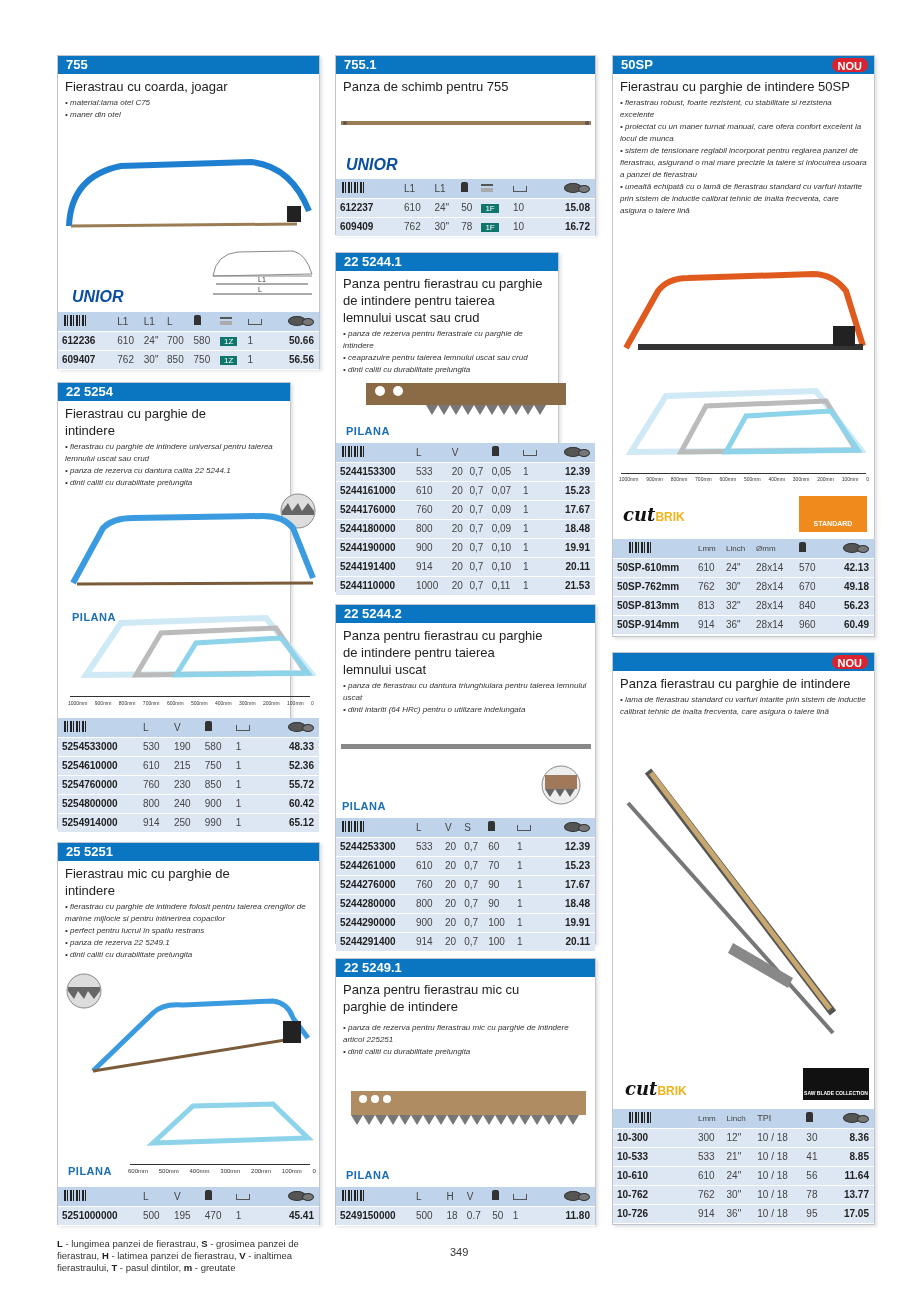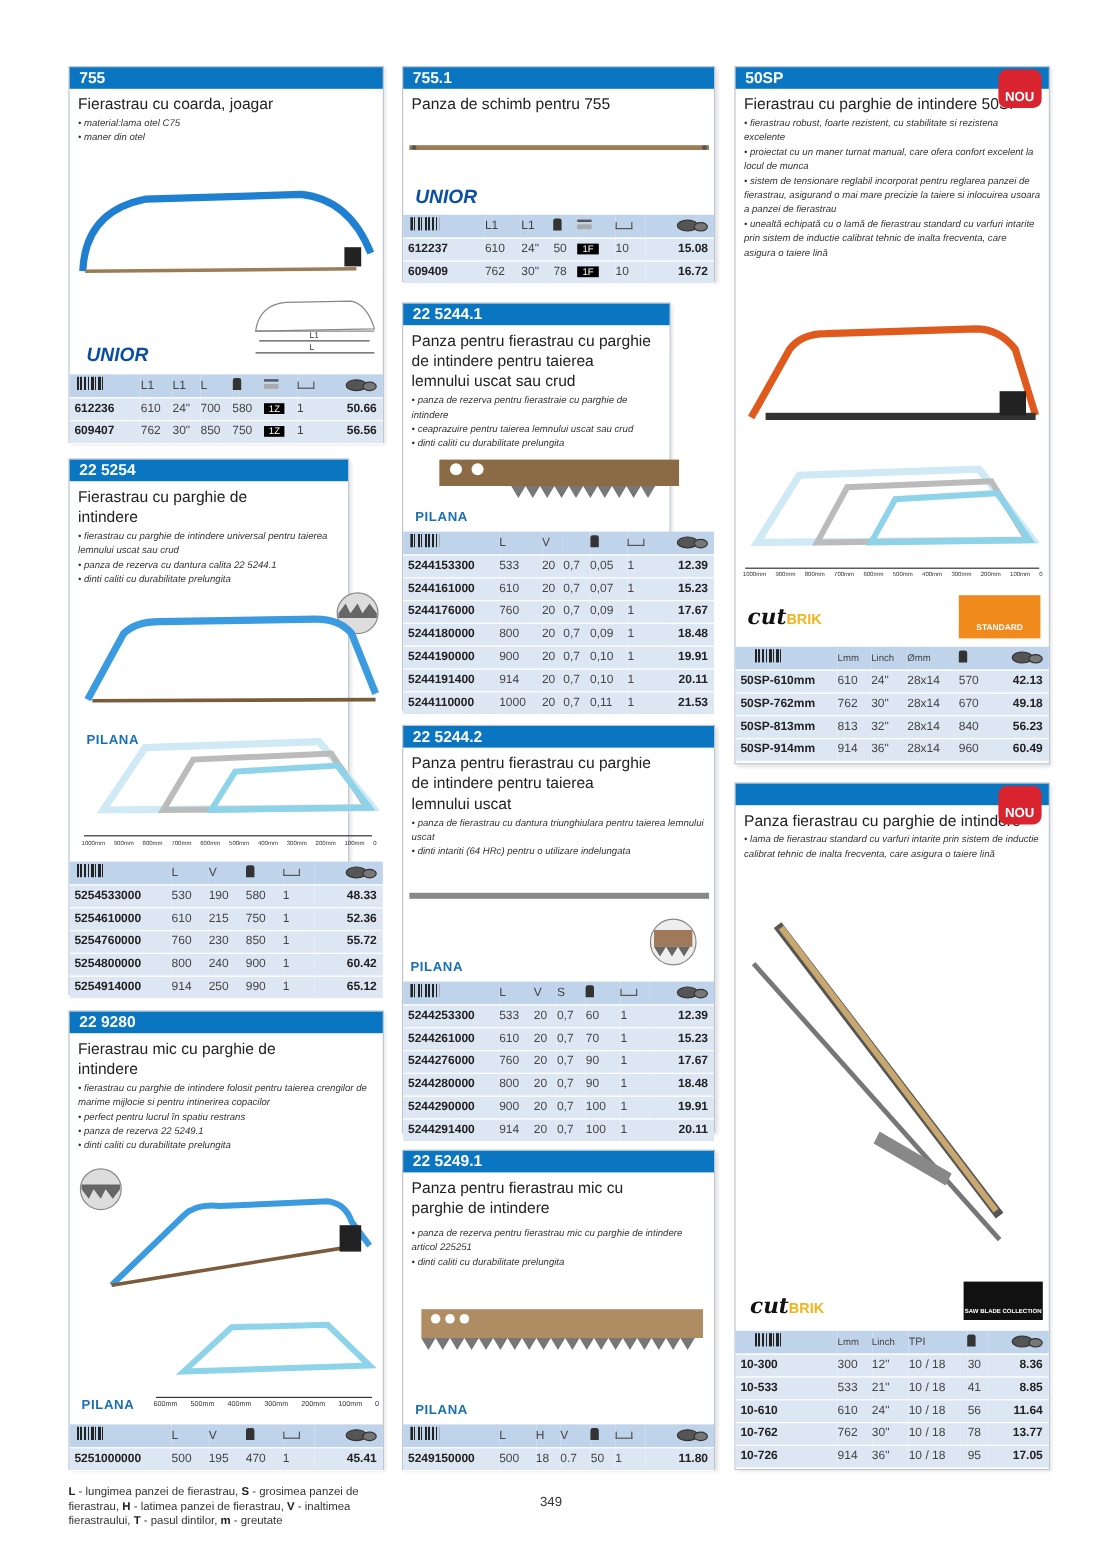--- a/index.html
+++ b/index.html
@@ -1,30 +1,30 @@
 <!DOCTYPE html>
 <html><head>
 <meta charset="utf-8">
 <style>
 *{box-sizing:border-box;margin:0;padding:0}
 body{width:920px;height:1301px;background:#fff;font-family:"Liberation Sans",sans-serif;color:#222;position:relative;overflow:hidden}
 .card{position:absolute;border:1px solid #bfc6cf;background:#fff;box-shadow:2px 2px 3px rgba(0,0,0,.12)}
 .hdr{background:#0a76c2;color:#fff;font-weight:bold;font-size:13px;height:18px;line-height:18px;padding-left:8px;position:relative}
-.nou{position:absolute;right:6px;top:2px;background:#d9232e;color:#fff;font-size:11px;font-weight:900;padding:16px 6px;height:14px;line-height:14px;border-radius:7px}
+.nou{position:absolute;right:6px;top:2px;background:#d9232e;color:#fff;font-size:11px;font-weight:900;padding:1px 6px;height:14px;line-height:14px;border-radius:7px}
 .title{font-weight:normal;font-size:13px;line-height:17px;padding:4px 7px 2px 7px;color:#222}
 .bul{font-style:italic;font-size:8px;line-height:12px;color:#333;padding:0 7px}
 .bul div{margin:0}
 .img{position:absolute}
 table{border-collapse:collapse;position:absolute;font-size:10px}
 table td{height:19px;color:#444;border-bottom:1px solid #fff}
 table tr.th td{background:#bfd3ea;height:19px}
 table tr.r td{background:#dde7f4}
 td.code{font-weight:bold;color:#222;padding-left:4px}
 td.price{font-weight:bold;color:#222;text-align:right;padding-right:5px}
-.tag{background:#000000;color:#fff;font-size:8px;padding:0 4px}
+.tag{background:#0f766e;color:#fff;font-size:8px;padding:0 4px}
 .barcode{display:inline-block;width:24px;height:11px;background:repeating-linear-gradient(90deg,#222 0 2px,transparent 2px 3px,#222 3px 4px,transparent 4px 6px)}
 .coins{display:inline-block;width:26px;height:12px;position:relative}
 .coins:before{content:"";position:absolute;left:0;bottom:0;width:16px;height:8px;border-radius:50%;background:#555;border:1px solid #333}
 .coins:after{content:"";position:absolute;right:0;bottom:0;width:10px;height:6px;border-radius:50%;background:#777;border:1px solid #333}
 .wt{display:inline-block;width:7px;height:10px;background:#333;border-radius:2px 2px 0 0}
 .rul{display:inline-block;width:14px;height:6px;border-bottom:1px solid #555;border-left:1px solid #555;border-right:1px solid #555}
 .box{display:inline-block;width:12px;height:8px;border-top:2px solid #555;border-bottom:4px solid #aaa}
 .logo-unior{font-weight:900;font-style:italic;color:#0a4fa3;font-size:16px}
 .logo-pilana{font-weight:900;color:#1a6fb4;font-size:11px;letter-spacing:.5px}
 .scale{position:absolute;height:14px;border-bottom:1px solid #333}
@@ -179,21 +179,21 @@
           <td>250</td>
           <td>990</td>
           <td>1</td>
           <td class="price">65.12</td>
         </tr>
   </tbody>
     </table>
 </div>
 
 <div class="card" style="left:57px;top:842px;width:263px;height:383px">
-  <div class="hdr">22 9280</div>
+  <div class="hdr">25 5251</div>
   <div class="title" style="width:210px">Fierastrau mic cu parghie de intindere</div>
   <div class="bul">
     <div>• fierastrau cu parghie de intindere folosit pentru taierea crengilor de marime mijlocie si pentru intinerirea copacilor</div>
     <div>• perfect pentru lucrul în spatiu restrans</div>
     <div>• panza de rezerva 22 5249.1</div>
     <div>• dinti caliti cu durabilitate prelungita</div>
   </div>
   <svg class="img" style="left:8px;top:130px" width="36" height="36" viewBox="0 0 36 36">
     <circle cx="18" cy="18" r="17" fill="#ddd" stroke="#888"></circle>
     <path d="M2 14 L34 14 L34 18 L28 26 L22 18 L18 26 L12 18 L8 26 L2 18Z" fill="#666"></path>

